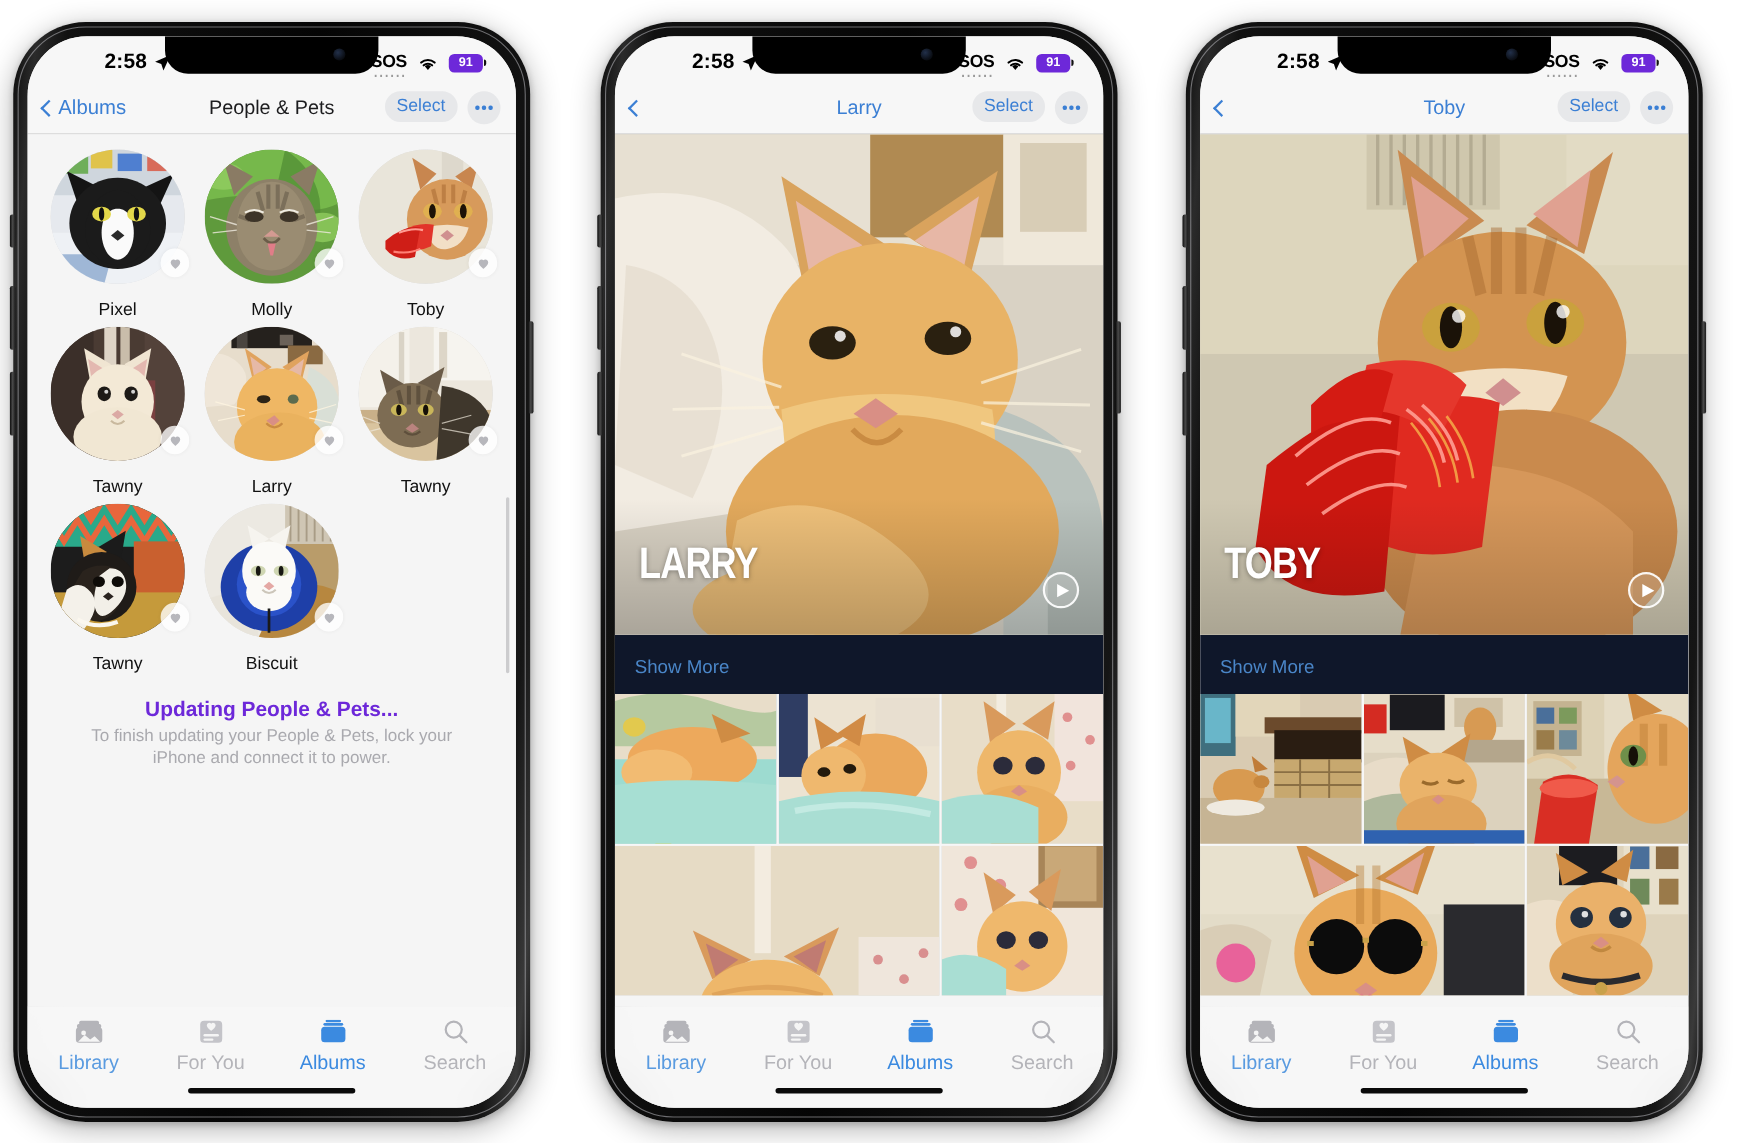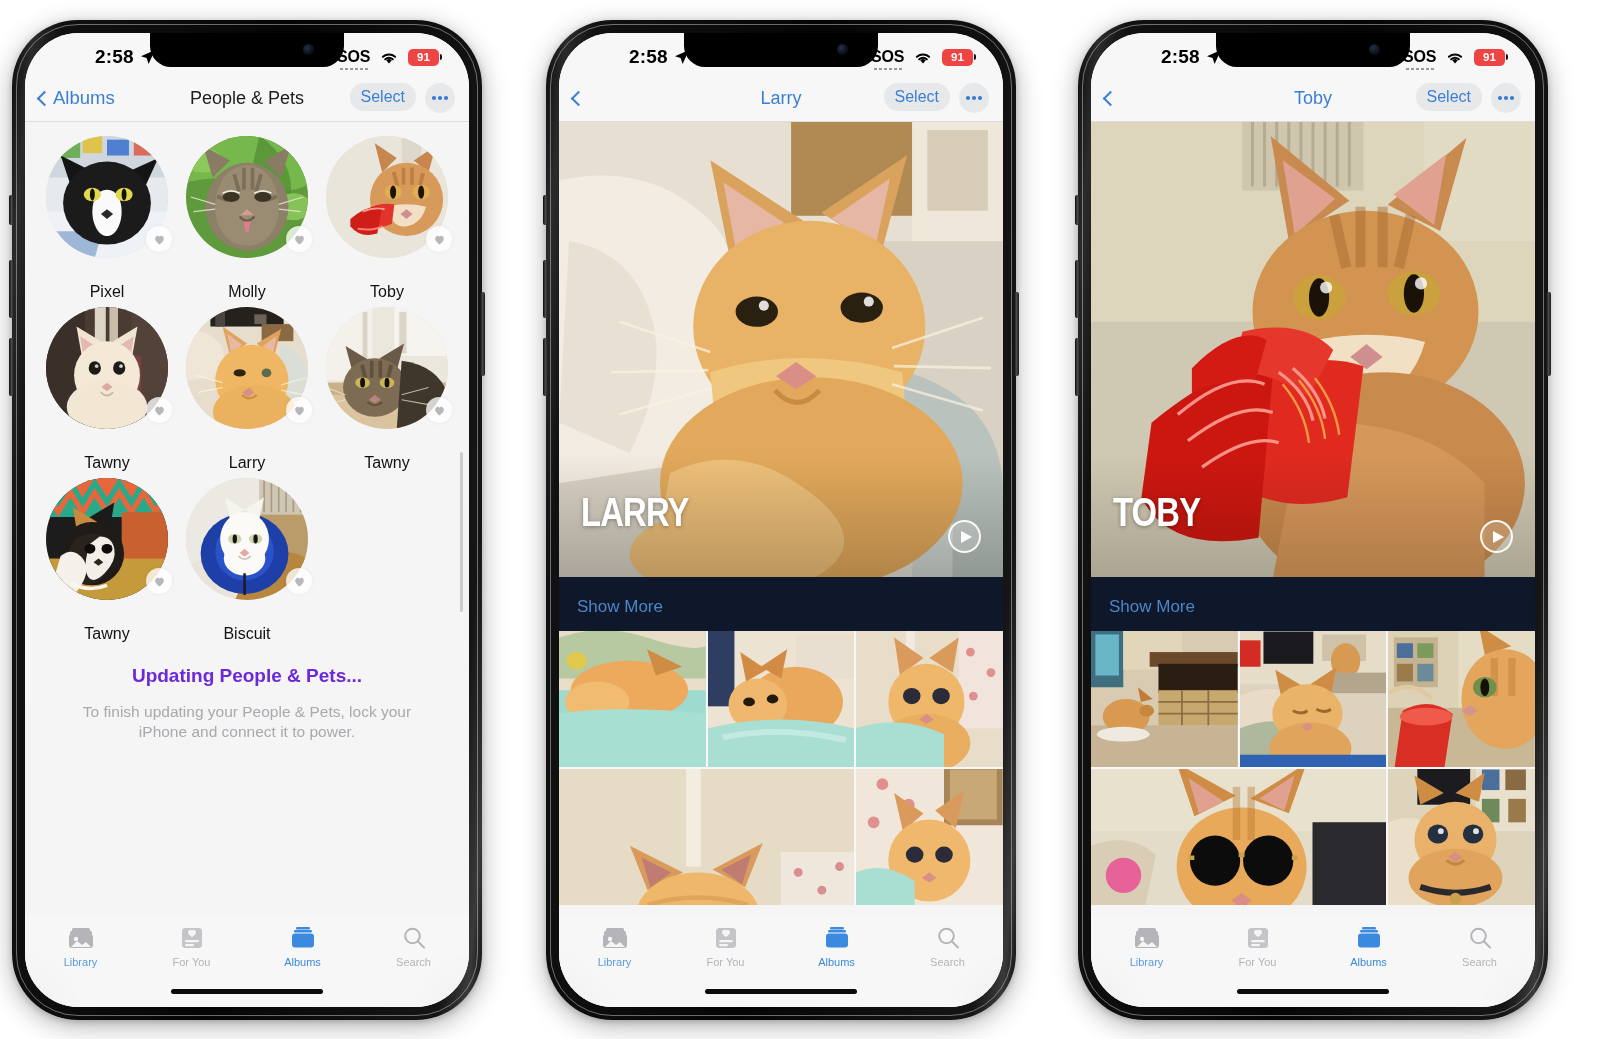--- a/index.html
+++ b/index.html
@@ -69,21 +69,21 @@
   }
   .sb-left { display: flex; align-items: center; gap: 6px; font-size: 19px; font-weight: 700; letter-spacing: .2px; margin-left: 36px; }
   .sb-right { display: flex; align-items: center; gap: 9px; justify-content: space-between; }
   .sos { font-size: 16px; font-weight: 700; letter-spacing: -.3px; line-height: 1; position: relative; }
   .sos::after {
     content: ""; position: absolute; left: 2px; right: 2px; bottom: -5px; height: 2px;
     background-image: radial-gradient(circle, #9a9a9a 45%, transparent 46%);
     background-size: 5px 2px; background-repeat: repeat-x;
   }
   .battery {
-    width: 31px; height: 17px; border-radius: 5px; background: #ef4444;
+    width: 31px; height: 17px; border-radius: 5px; background: #6d28d9;
     color: #fff; font-size: 11.5px; font-weight: 700;
     display: flex; align-items: center; justify-content: center;
     position: relative;
   }
   .battery::after { content:""; position:absolute; right:-3px; top:5px; width:2px; height:6px; background:#111; border-radius:0 2px 2px 0; }
 
   
   .navbar {
     position: relative; z-index: 20;
     height: 47px;
@@ -128,25 +128,25 @@
   }
   .pp-avatar svg { width: 100%; height: 100%; display: block; }
   .fav {
     position: absolute; right: -4px; bottom: 6px;
     width: 26px; height: 26px; border-radius: 50%;
     background: rgba(255,255,255,.78);
     display: flex; align-items: center; justify-content: center;
     box-shadow: 0 0 4px rgba(0,0,0,.06);
   }
   .fav svg { width: 13px; height: 13px; }
-  .pp-name { margin-top: 25px; font-size: 16px; color: #111; }
+  .pp-name { margin-top: 15px; font-size: 16px; color: #111; }
 
   .pp-status { text-align: center; padding: 22px 34px 0; }
   .pp-status .t { font-size: 19px; color: #6d28d9; font-weight: 700; }
-  .pp-status .s { font-size: 15.5px; color: #a9a9ae; line-height: 1.3; margin-top: 15px; }
+  .pp-status .s { font-size: 15.5px; color: #a9a9ae; line-height: 1.3; margin-top: 3px; }
 
   .scroll-ind {
     position: absolute; right: 6px; top: 330px;
     width: 3.5px; height: 160px; border-radius: 2px;
     background: rgba(60,60,67,.22);
   }
 
   
   .hero { position: relative; width: 100%; height: 455px; overflow: hidden; background:#cfc9bb; }
   .hero svg { position: absolute; inset: 0; width: 100%; height: 100%; }
@@ -183,21 +183,21 @@
   .tabbar {
     position: absolute; left: 0; right: 0; bottom: 0;
     height: 92px;
     background: rgba(247,247,247,.94);
     backdrop-filter: blur(14px);
     display: flex; align-items: flex-start; padding-top: 10px;
     z-index: 25;
   }
   .tab { flex: 1; display: flex; flex-direction: column; align-items: center; gap: 5px; cursor: pointer; }
   .tab .ico { height: 26px; display: flex; align-items: center; justify-content: center; }
-  .tab .lbl { font-size: 11px; }
+  .tab .lbl { font-size: 18px; }
   .tab.active .lbl { color: #3b8ae0; }
   .tab.dim .lbl { color: #b4b4b9; }
   .tab.blue-label .lbl { color: #5a9be0; }
   .home-ind {
     position: absolute; left: 50%; transform: translateX(-50%); bottom: 13px;
     width: 152px; height: 5.5px; border-radius: 3px; background: #0a0a0a;
   }
 </style>
 </head>
 <body>

